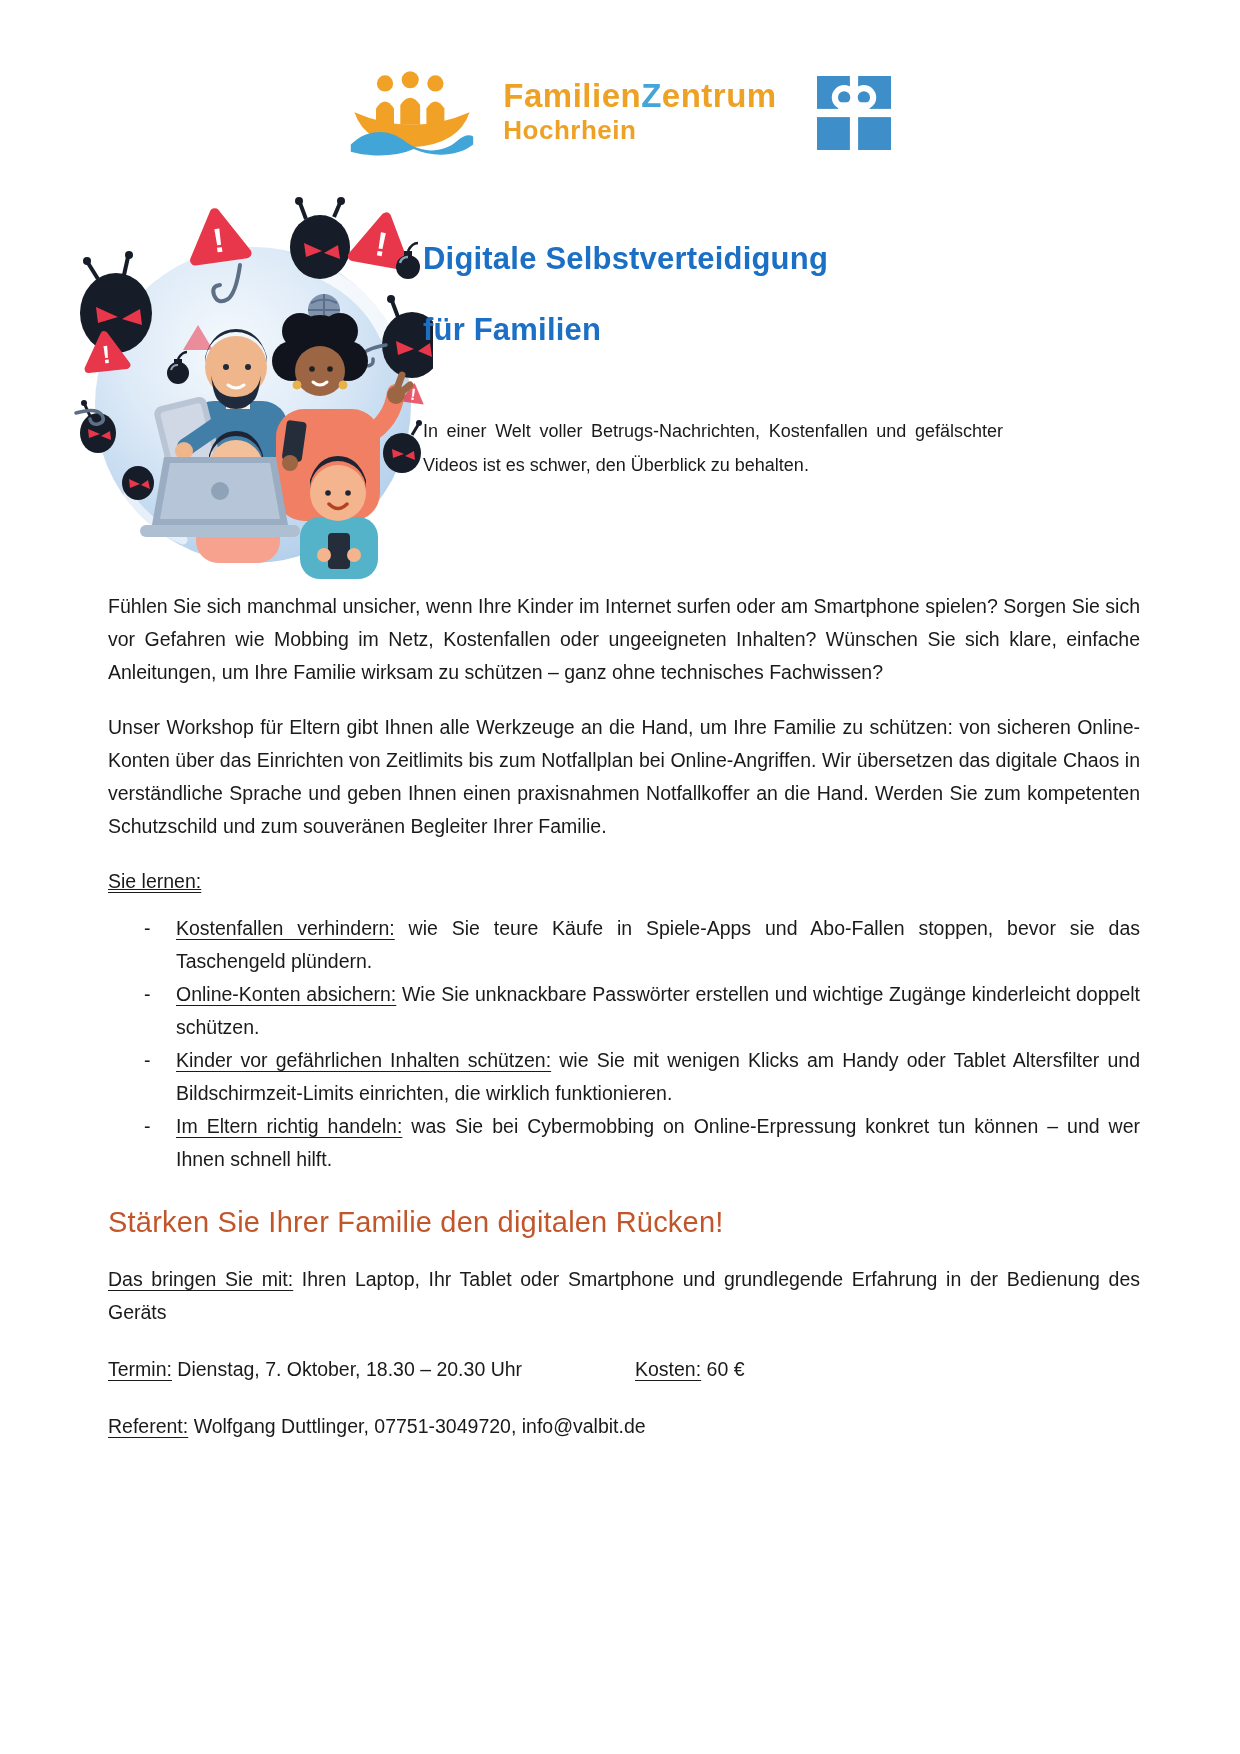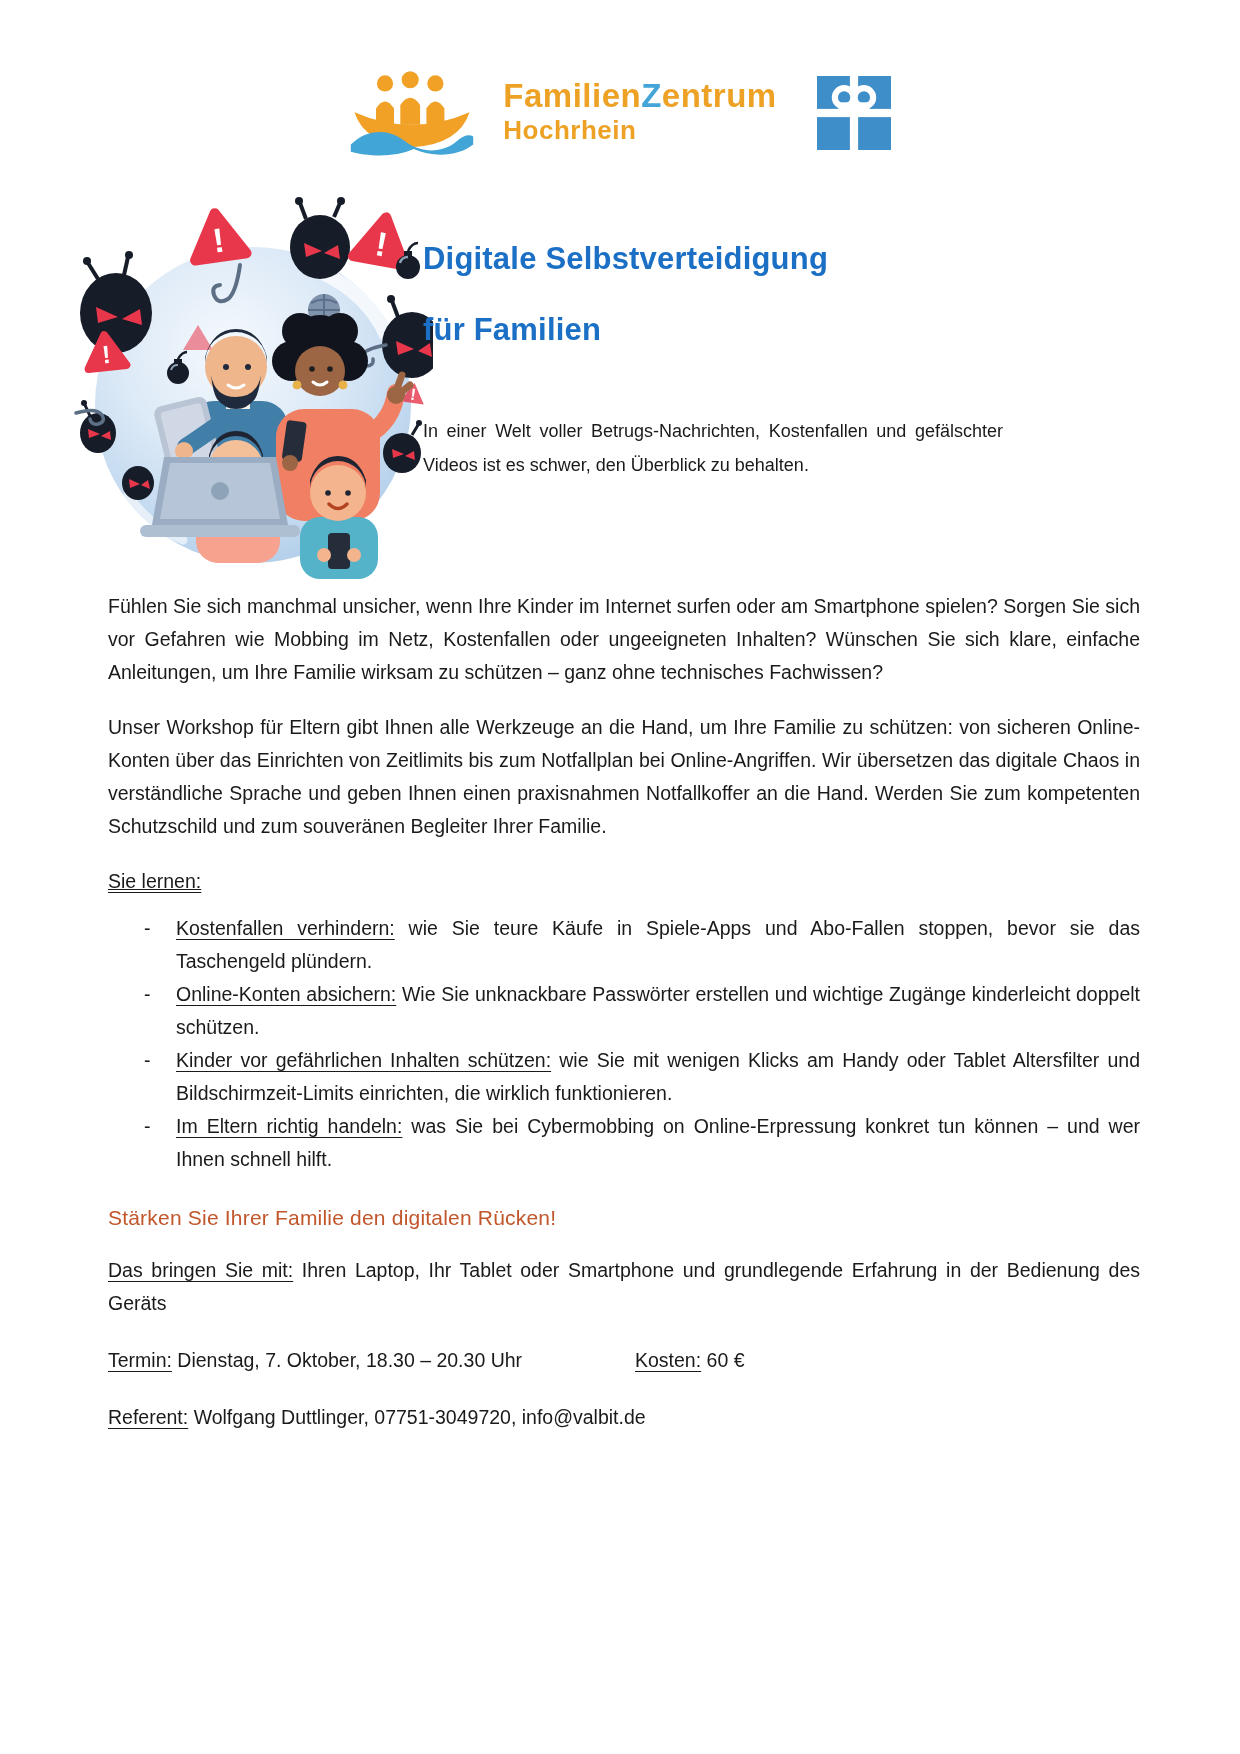--- a/index.html
+++ b/index.html
@@ -97,21 +97,21 @@
     text-align:justify;
   }
   ul.lessons li::before{
     content:"-";
     position:absolute;
     left:36px;
     top:0;
   }
   .cta-heading{
     margin:30px 0 24px 0;
-    font-size:21px;
+    font-size:29px;
     font-weight:400;
     color:#c2562b;
     letter-spacing:0.2px;
   }
   .meta-row{
     display:flex;
     align-items:flex-start;
     margin:4px 0 24px 0;
   }
   .meta-row .termin{width:527px;margin:0;}

